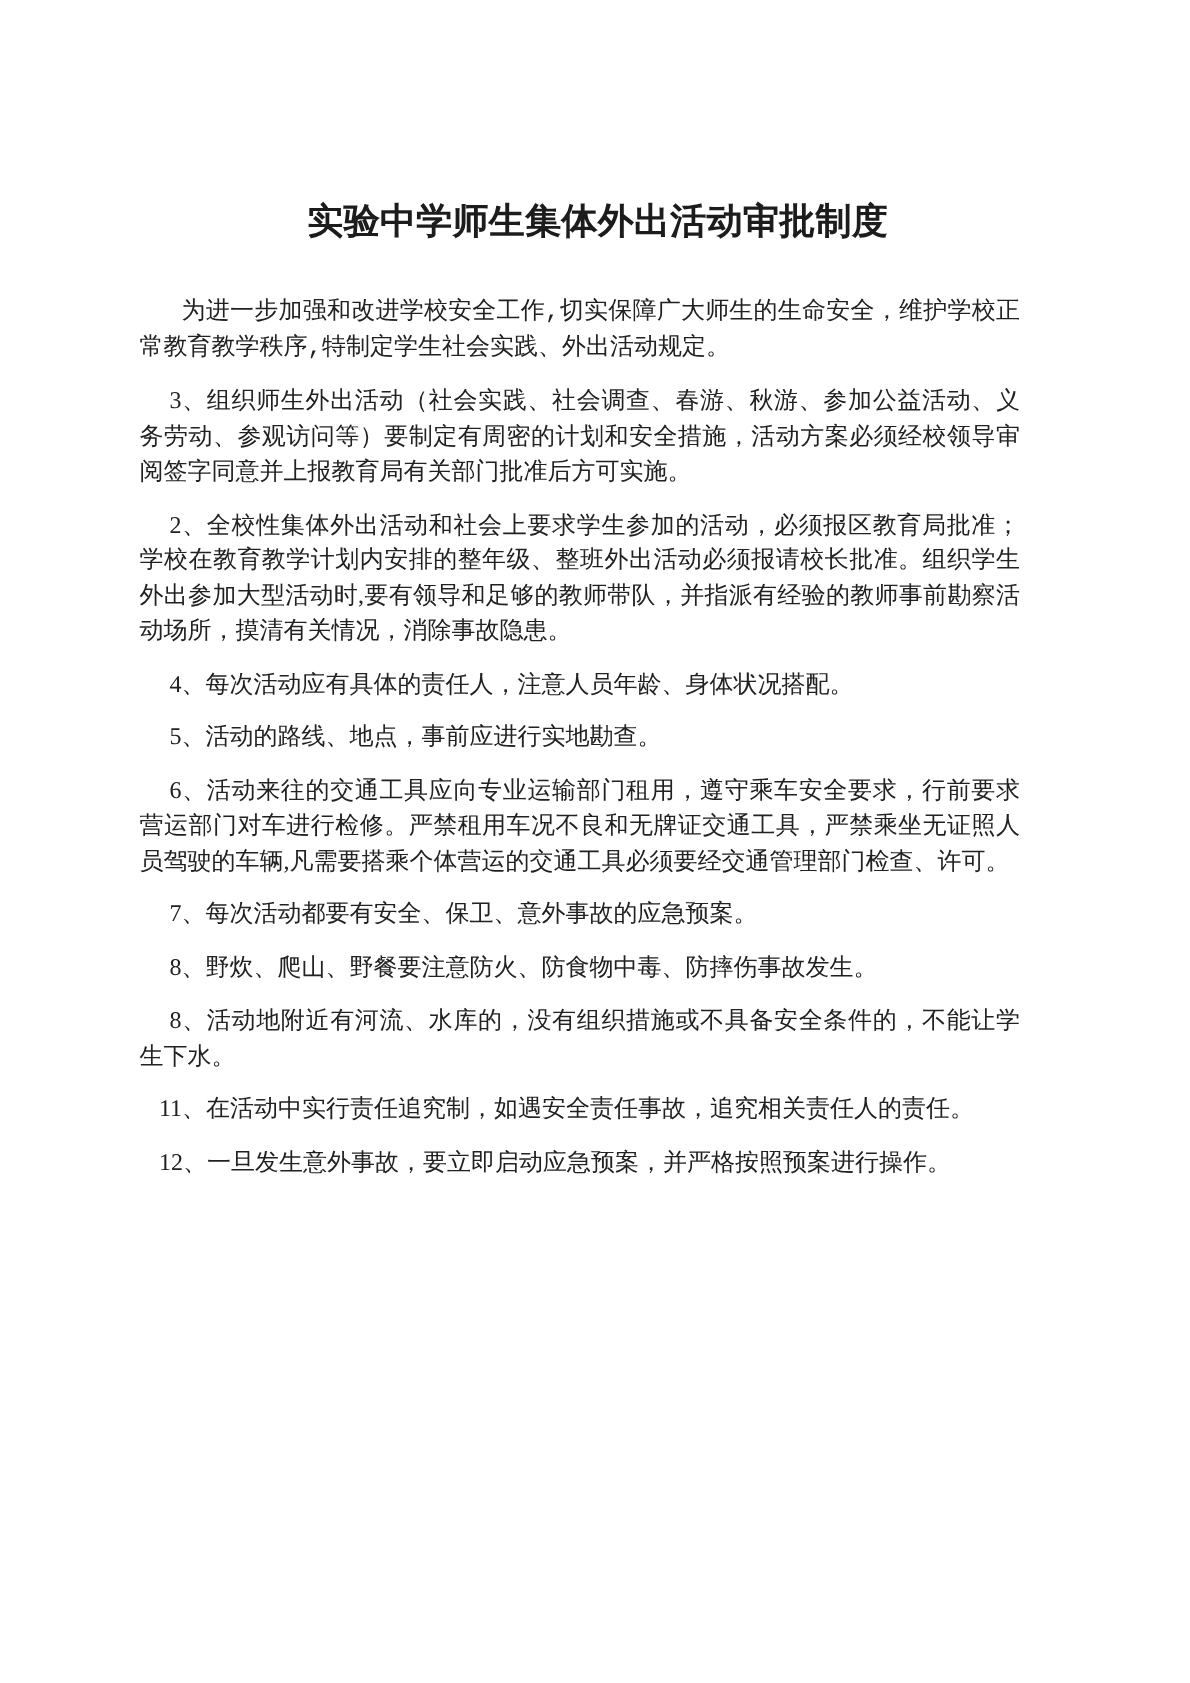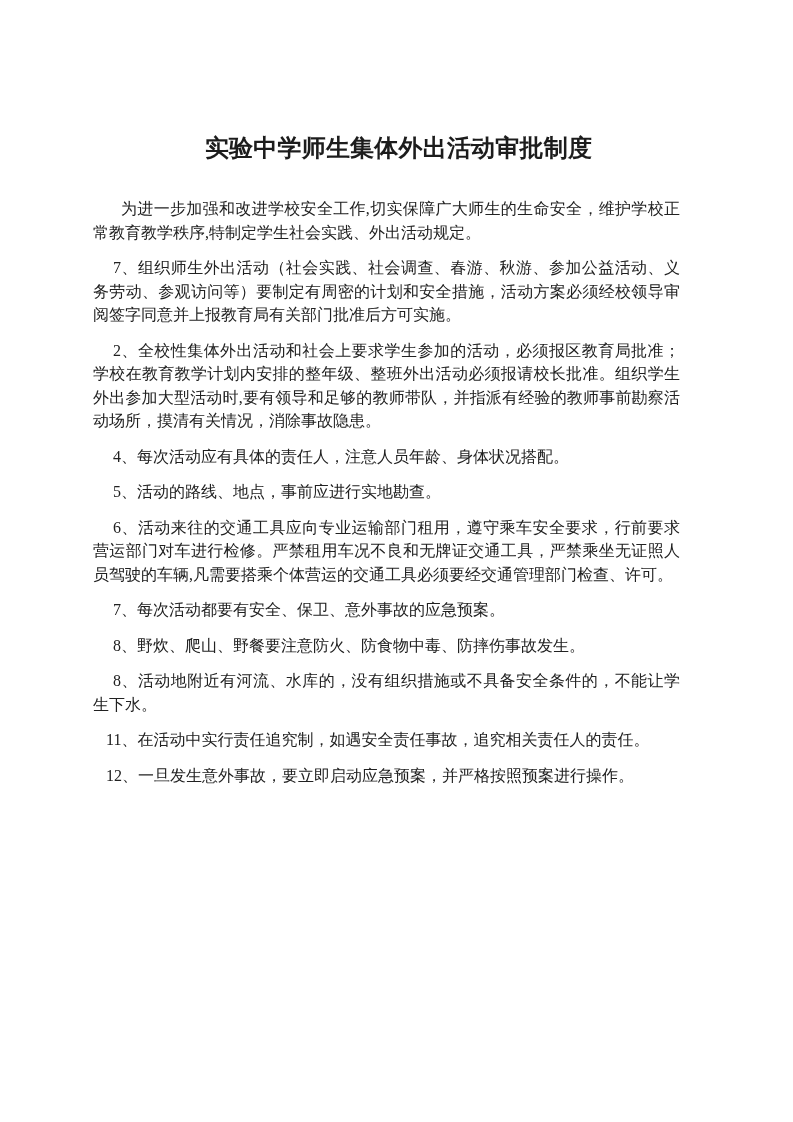--- a/index.html
+++ b/index.html
@@ -29,33 +29,33 @@
     text-align: center;
     letter-spacing: 0.2px;
     margin: 0 0 31px 0;
     position: relative;
     left: 12px;
     color: #1c1c1c;
   }
   .para {
     margin: 0 0 12px 0;
   }
-  .indent-intro { text-indent: 28px; }
+  .indent-intro { text-indent: 28px; font-family: Liberation Mono, monospace; }
   .indent-num   { text-indent: 20px; }
   .indent-num2  { text-indent: 13px; }
 </style>
 </head>
 <body>
 
 <div class="page">
   <h1 class="doc-title">实验中学师生集体外出活动审批制度</h1>
 
   <p class="para indent-intro">为进一步加强和改进学校安全工作,切实保障广大师生的生命安全，维护学校正常教育教学秩序,特制定学生社会实践、外出活动规定。</p>
 
-  <p class="para indent-num">7、组织师生外出活动（社会实践、社会调查、春游、秋游、参加公益活动、义务劳动、参观访问等）要制定有周密的计划和安全措施，活动方案必须经校领导审阅签字同意并上报教育局有关部门批准后方可实施。</p>
+  <p class="para indent-num">3、组织师生外出活动（社会实践、社会调查、春游、秋游、参加公益活动、义务劳动、参观访问等）要制定有周密的计划和安全措施，活动方案必须经校领导审阅签字同意并上报教育局有关部门批准后方可实施。</p>
   <p class="para indent-num">2、全校性集体外出活动和社会上要求学生参加的活动，必须报区教育局批准；学校在教育教学计划内安排的整年级、整班外出活动必须报请校长批准。组织学生外出参加大型活动时,要有领导和足够的教师带队，并指派有经验的教师事前勘察活动场所，摸清有关情况，消除事故隐患。</p>
   <p class="para indent-num">4、每次活动应有具体的责任人，注意人员年龄、身体状况搭配。</p>
   <p class="para indent-num">5、活动的路线、地点，事前应进行实地勘查。</p>
   <p class="para indent-num">6、活动来往的交通工具应向专业运输部门租用，遵守乘车安全要求，行前要求营运部门对车进行检修。严禁租用车况不良和无牌证交通工具，严禁乘坐无证照人员驾驶的车辆,凡需要搭乘个体营运的交通工具必须要经交通管理部门检查、许可。</p>
   <p class="para indent-num">7、每次活动都要有安全、保卫、意外事故的应急预案。</p>
   <p class="para indent-num">8、野炊、爬山、野餐要注意防火、防食物中毒、防摔伤事故发生。</p>
   <p class="para indent-num">8、活动地附近有河流、水库的，没有组织措施或不具备安全条件的，不能让学生下水。</p>
   <p class="para indent-num2">11、在活动中实行责任追究制，如遇安全责任事故，追究相关责任人的责任。</p>
   <p class="para indent-num2">12、一旦发生意外事故，要立即启动应急预案，并严格按照预案进行操作。</p>
 </div>

